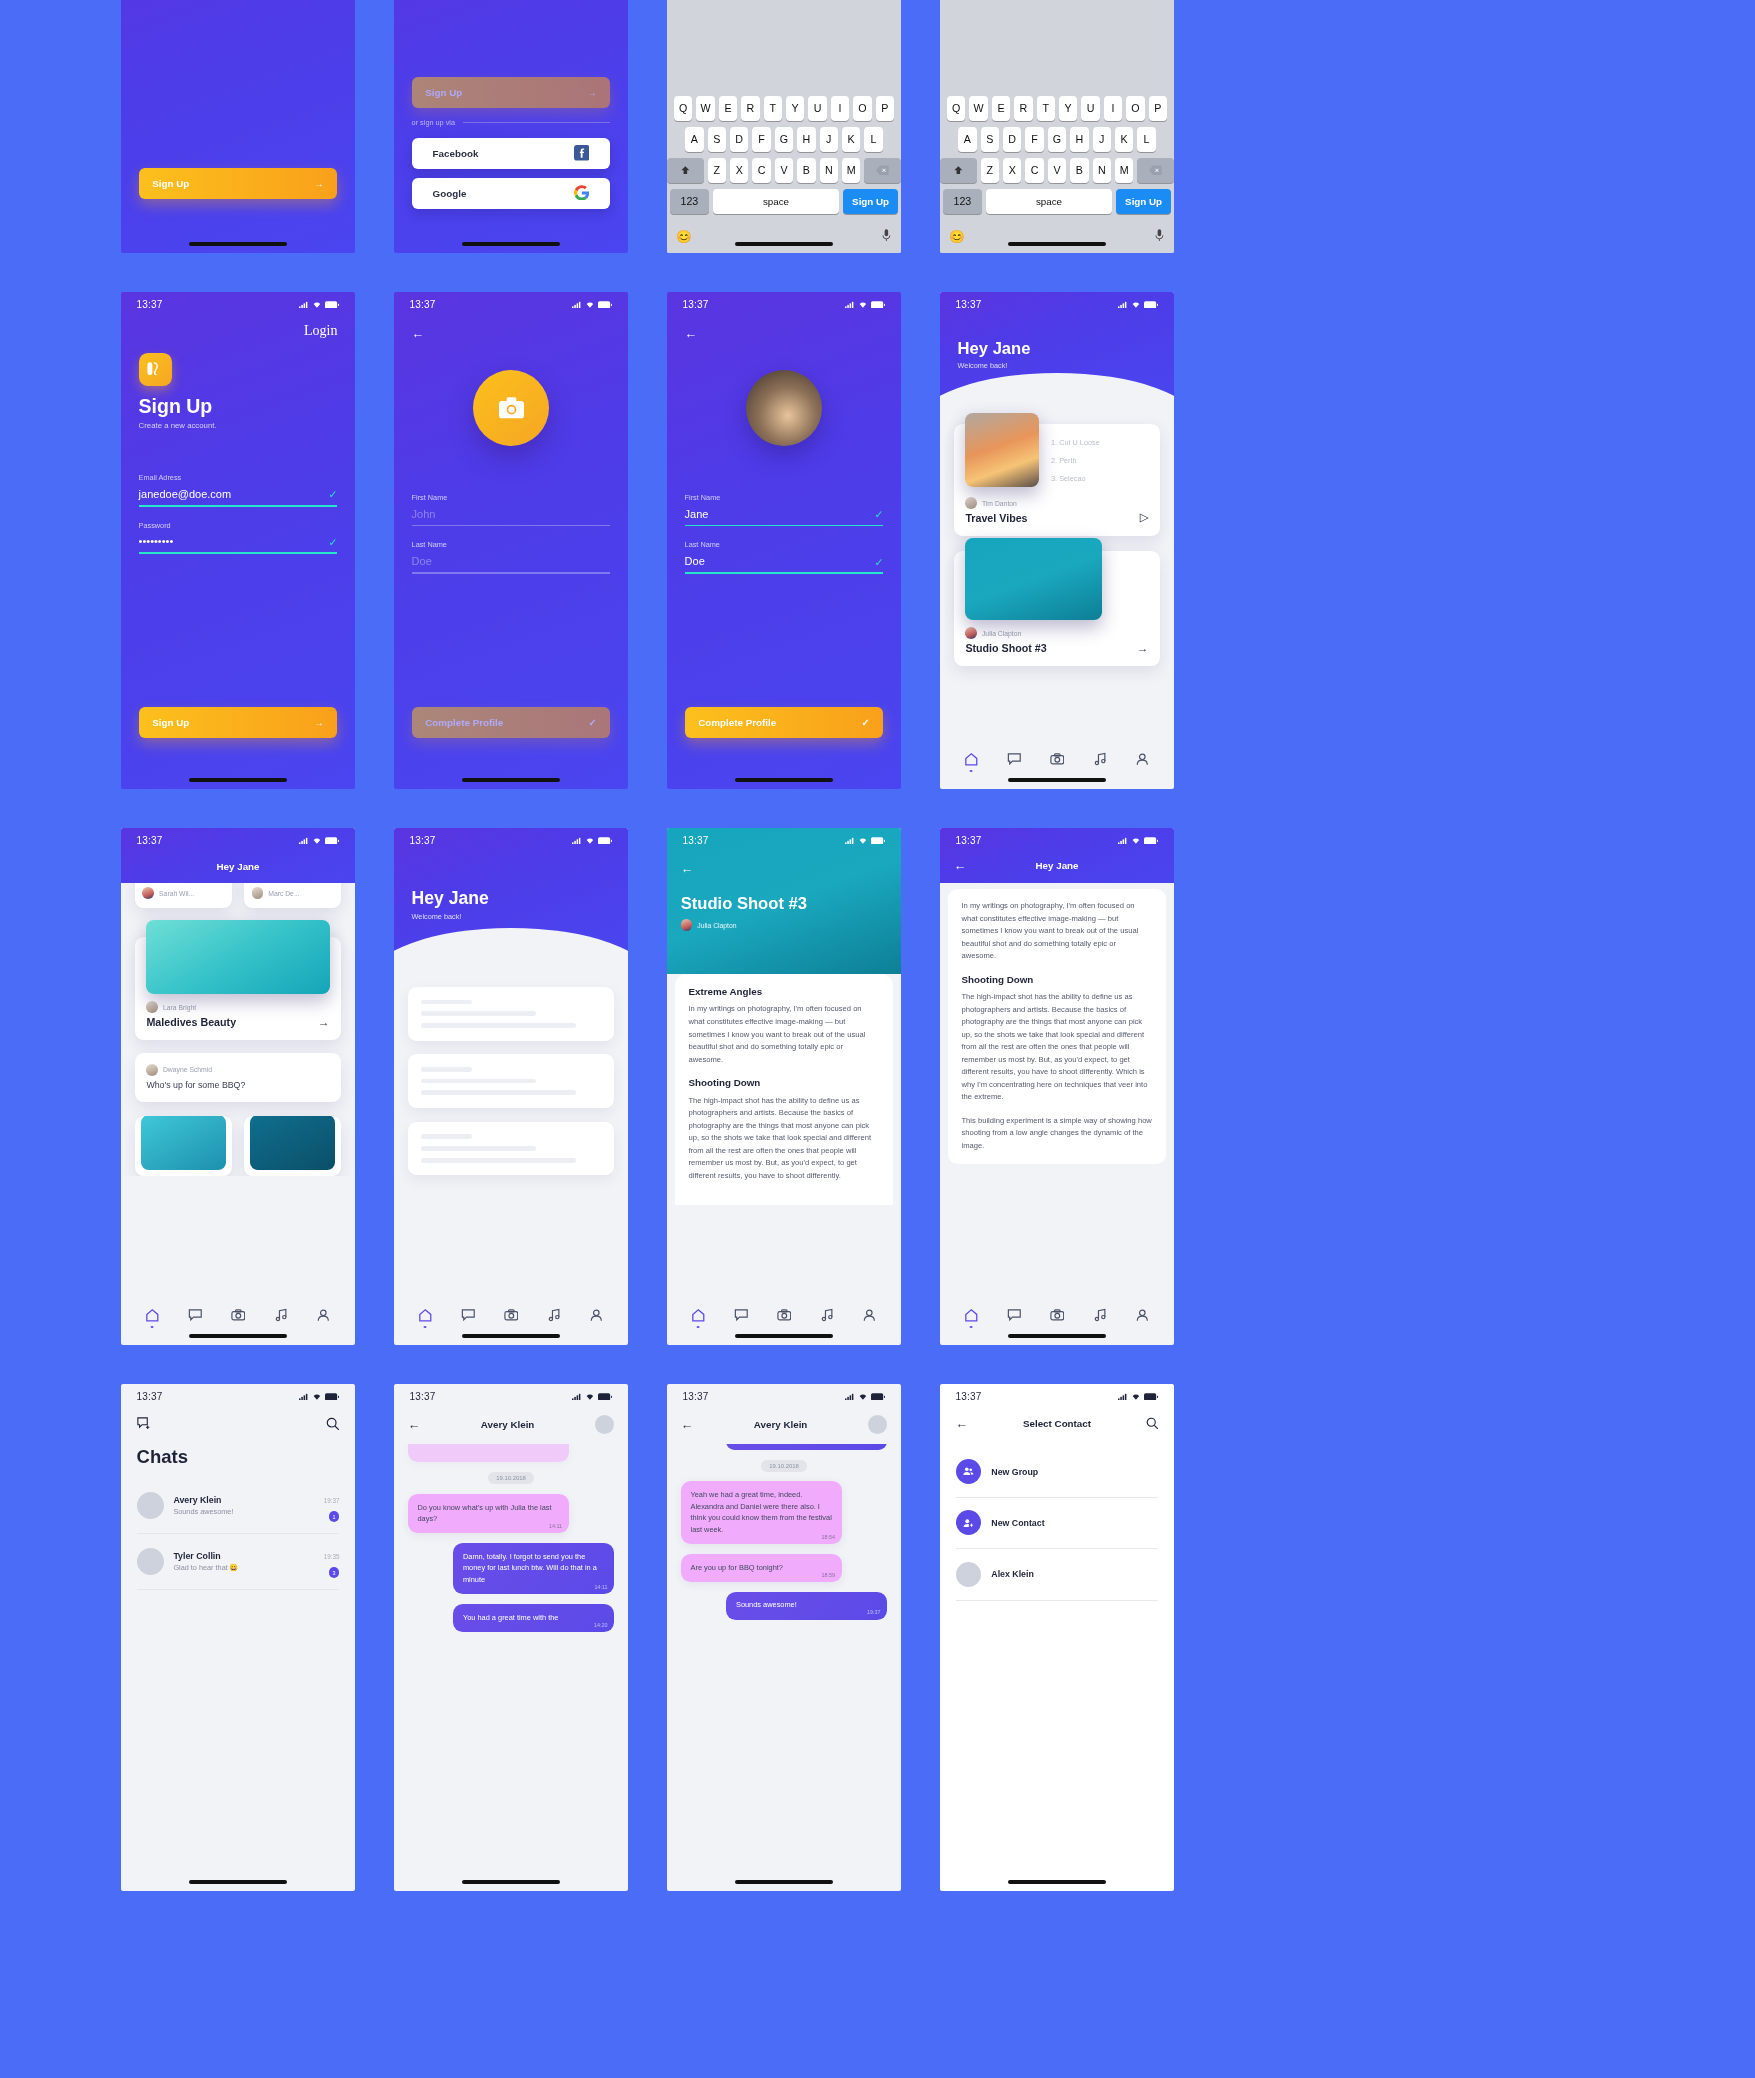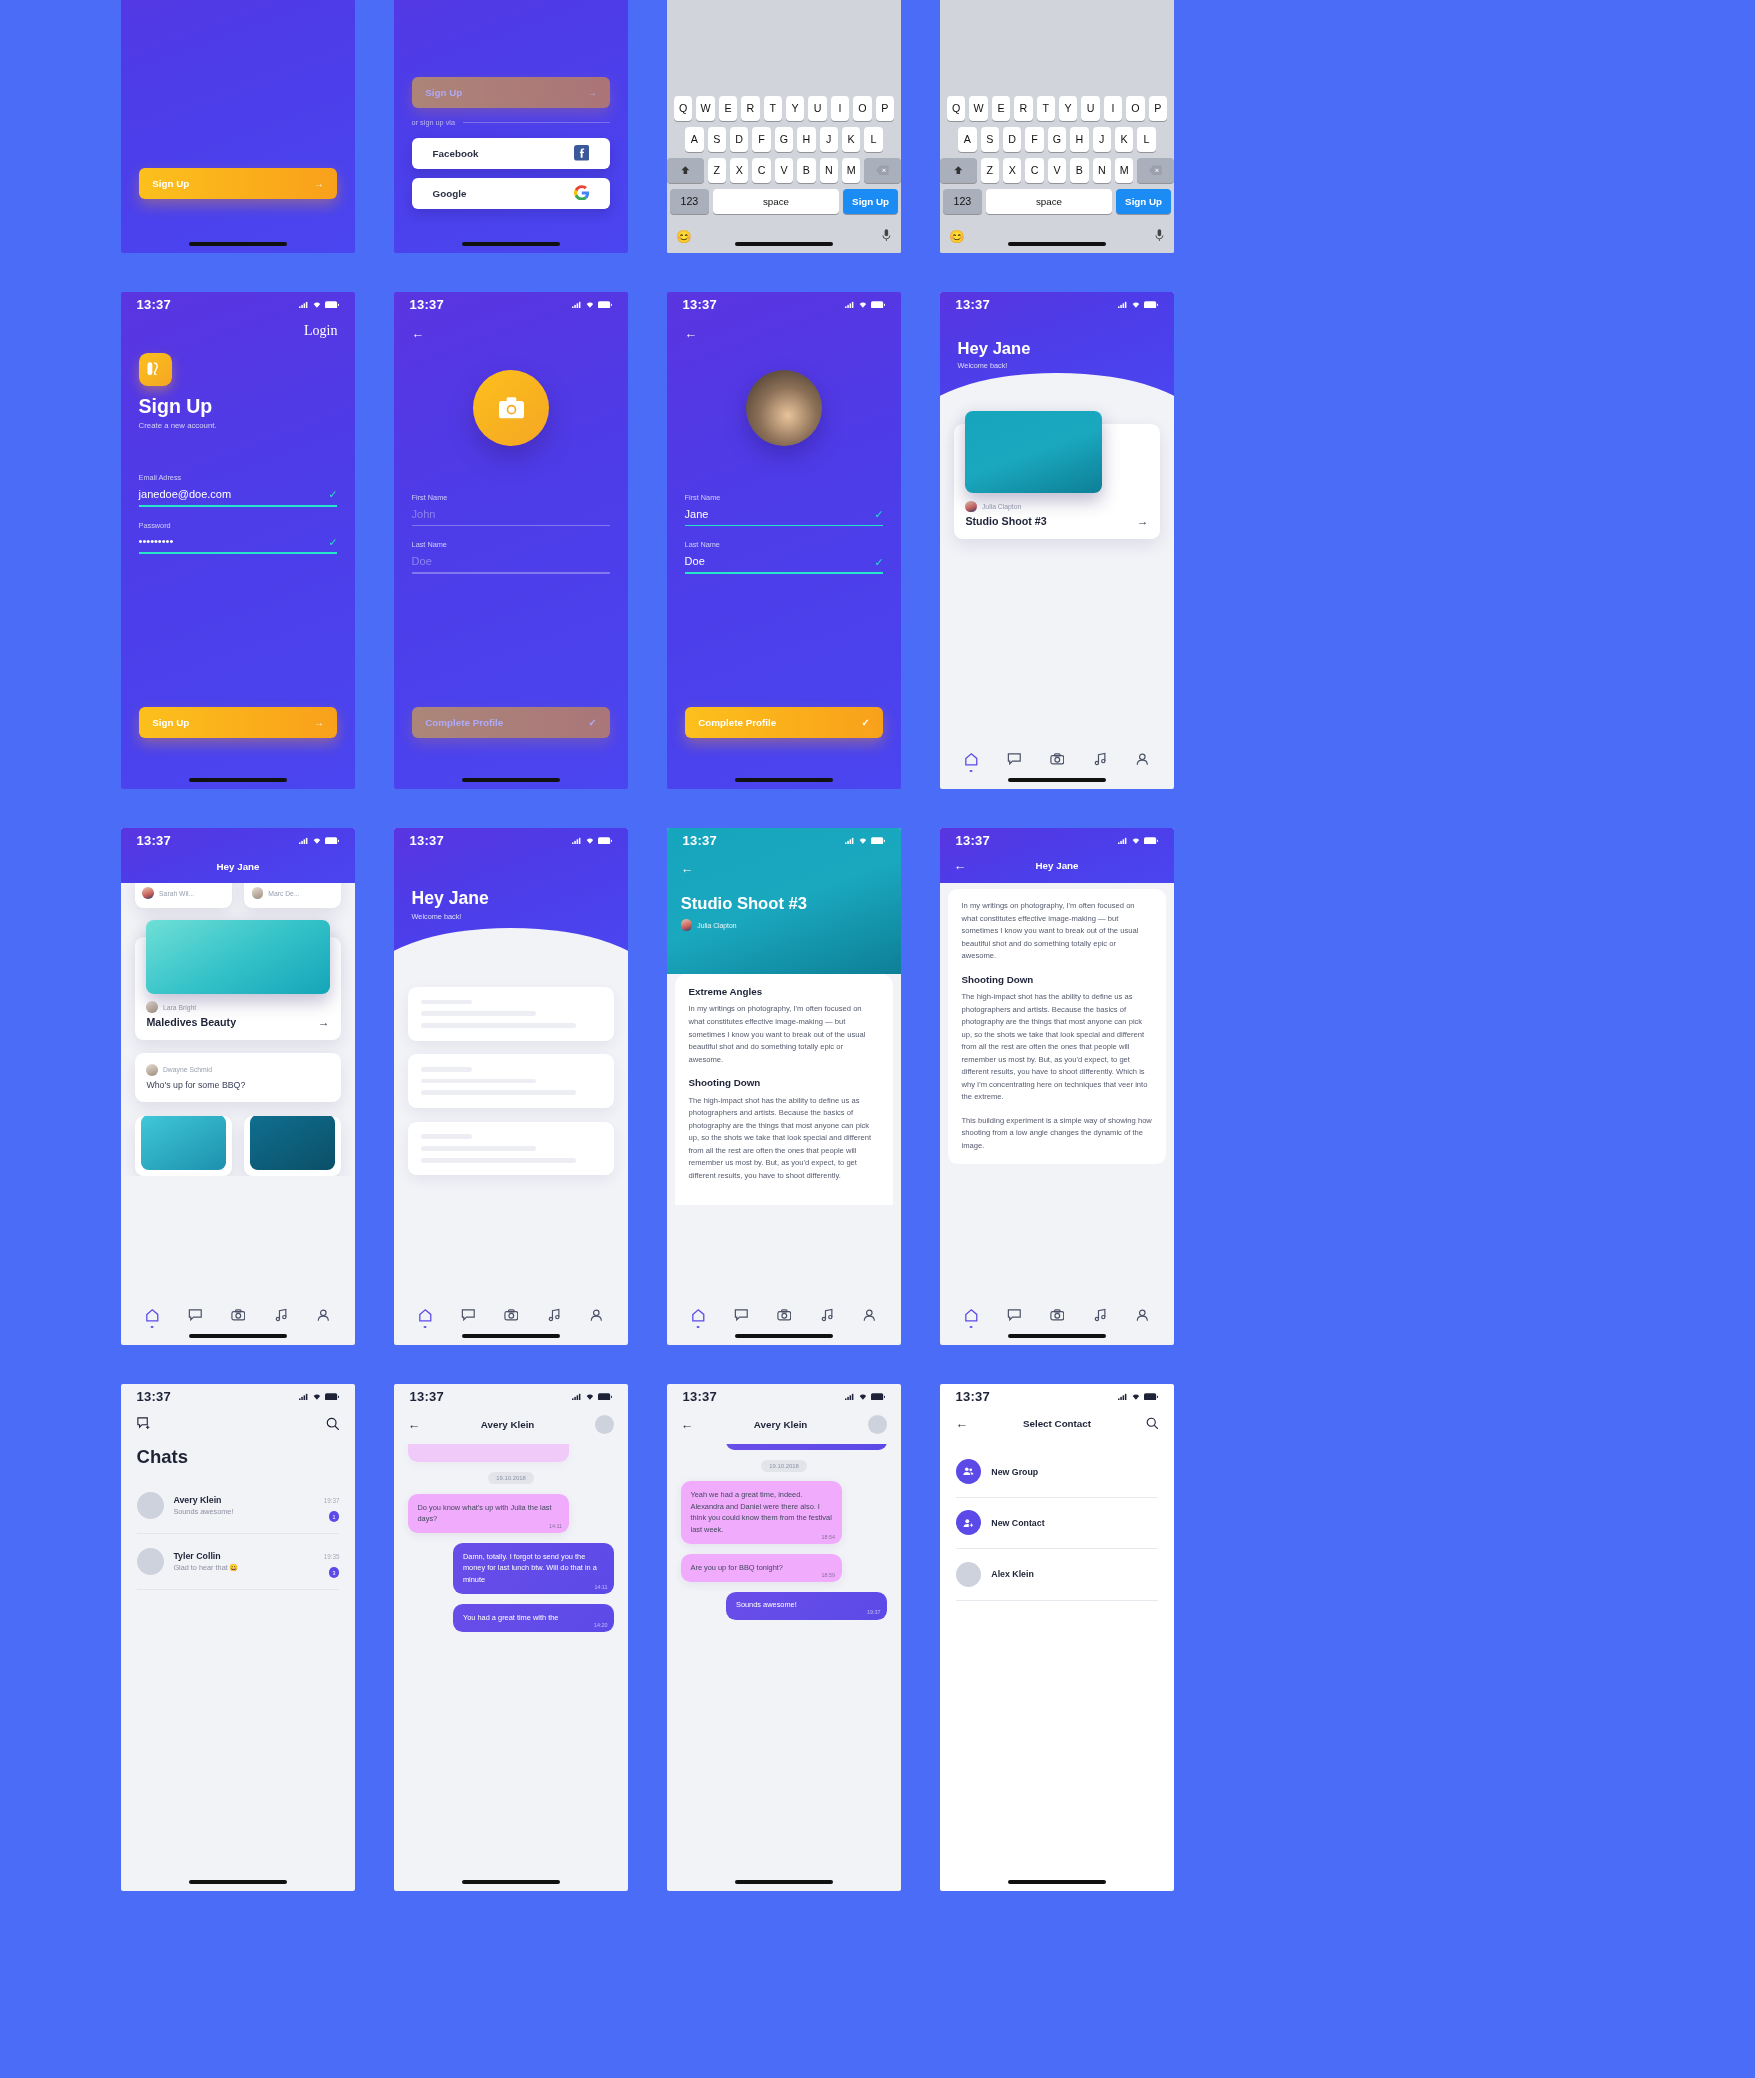--- a/index.html
+++ b/index.html
@@ -33,21 +33,21 @@
   }
   .phone.clip-top { align-self: end; }
 
   
   .statusbar {
     position: relative;
     height: 25px;
     display: flex; align-items: center;
     justify-content: space-between;
     padding: 0 15.6px;
-    font-size: 13px; font-weight: bold;
+    font-size: 10px; font-weight: normal;
     letter-spacing: 0.2px;
   }
   .statusbar.light { color: #fff; }
   .statusbar.dark { color: #1e2338; }
   .sb-right { display: flex; align-items: center; gap: 2.9px; }
   .sig { display: inline-block; width: 10.7px; height: 7.8px; }
   .homebar {
     position: absolute; left: 50%; bottom: 6.8px;
     transform: translateX(-50%);
     width: 98px; height: 3.9px; border-radius: 2px;
@@ -633,20 +633,40 @@
         </span>
       </div>
       <div style="padding:21.5px 17.6px 0 17.6px;">
         <div style="font-size:16.6px;font-weight:bold;">Hey Jane</div>
         <div style="font-size:7.3px;color:rgba(255,255,255,.8);margin-top:2.9px;">Welcome back!</div>
       </div>
     </div>
 
     <div style="padding:25px 13.7px 0 13.7px;position:relative;z-index:2;">
 
+      <div class="media-card" style="padding:9.8px 11.7px 11.7px 11.7px;margin-bottom:15.6px;">
+        <div style="display:flex;gap:11.7px;">
+          <div class="thumb ph-plane" style="width:74px;height:74px;flex:none;margin-top:-21.5px;box-shadow:0 7.8px 17.6px rgba(40,30,100,.3);"></div>
+          <div style="flex:1;padding-top:3.9px;">
+            <div class="track">1. Cut U Loose</div>
+            <div class="track">2. Perth</div>
+            <div class="track">3. Selecao</div>
+          </div>
+        </div>
+        <div style="display:flex;align-items:flex-end;justify-content:space-between;margin-top:5.9px;">
+          <div>
+            <div class="card-meta">
+              <span class="mini-av ph-port"></span>
+              <span class="meta-name">Tim Danton</span>
+            </div>
+            <div class="card-title">Travel Vibes</div>
+          </div>
+          <span style="color:#2b2f44;font-size:11.7px;">▷</span>
+        </div>
+      </div>
 
       <div class="media-card" style="padding:9.8px 11.7px 11.7px 11.7px;">
         <div class="thumb ph-studio" style="width:137px;height:82px;margin-top:-23.4px;box-shadow:0 7.8px 17.6px rgba(40,30,100,.3);"></div>
         <div style="display:flex;align-items:flex-end;justify-content:space-between;margin-top:7.8px;">
           <div>
             <div class="card-meta">
               <span class="mini-av ph-girl1"></span>
               <span class="meta-name">Julia Clapton</span>
             </div>
             <div class="card-title">Studio Shoot #3</div>

